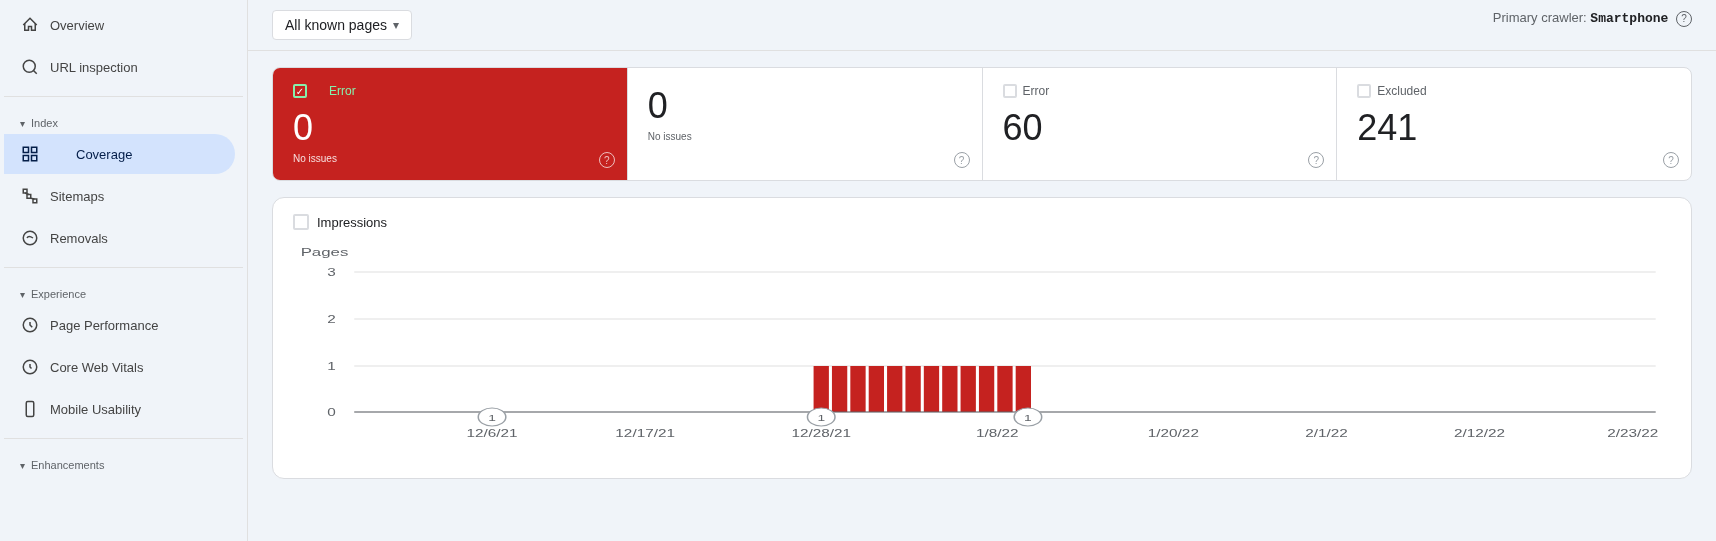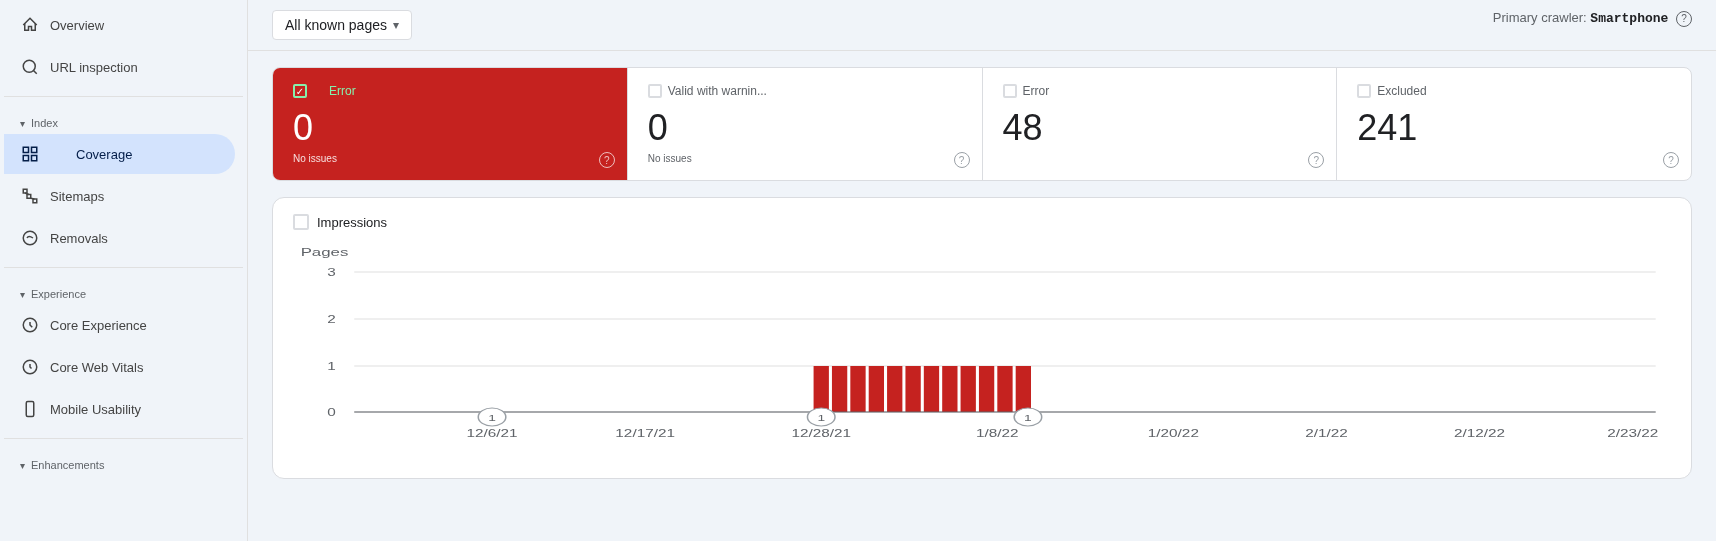--- a/index.html
+++ b/index.html
@@ -298,21 +298,21 @@
     <span>Experience</span>
   </div>
 
   <div class="sidebar-item">
     <span class="sidebar-icon">
       <svg width="18" height="18" viewBox="0 0 24 24" fill="none" stroke="#444" stroke-width="2">
           <circle cx="12" cy="12" r="9"></circle>
           <path d="M12 8v4l3 3"></path>
         </svg>
     </span>
-    <span>Core Experience</span>
+    <span>Page Performance</span>
   </div>
 
   <div class="sidebar-item">
     <span class="sidebar-icon">
       <svg width="18" height="18" viewBox="0 0 24 24" fill="none" stroke="#444" stroke-width="2">
           <circle cx="12" cy="12" r="9"></circle>
           <polyline points="12 8 12 12 14 14"></polyline>
         </svg>
     </span>
     <span>Core Web Vitals</span>
@@ -358,35 +358,31 @@
         <div class="stat-card-header">
           <div class="stat-checkbox checked"></div>
           <span>Error</span>
         </div>
         <div class="stat-number">0</div>
         <div class="stat-sub">No issues</div>
         <div class="stat-help">?</div>
       </div>
 
       <div class="stat-card">
-        <div class="stat-card-header">
-          <div class="stat-checkbox" style="border-color:#dadce0;"></div>
-          <span>Valid with warnin...</span>
-        </div>
         <div class="stat-number">0</div>
         <div class="stat-sub">No issues</div>
         <div class="stat-help">?</div>
       </div>
 
       <div class="stat-card">
         <div class="stat-card-header">
           <div class="stat-checkbox" style="border-color:#dadce0;"></div>
           <span>Error</span>
         </div>
-        <div class="stat-number">48</div>
+        <div class="stat-number">60</div>
         <div class="stat-help">?</div>
       </div>
 
       <div class="stat-card">
         <div class="stat-card-header">
           <div class="stat-checkbox" style="border-color:#dadce0;"></div>
           <span>Excluded</span>
         </div>
         <div class="stat-number">241</div>
         <div class="stat-help">?</div>

